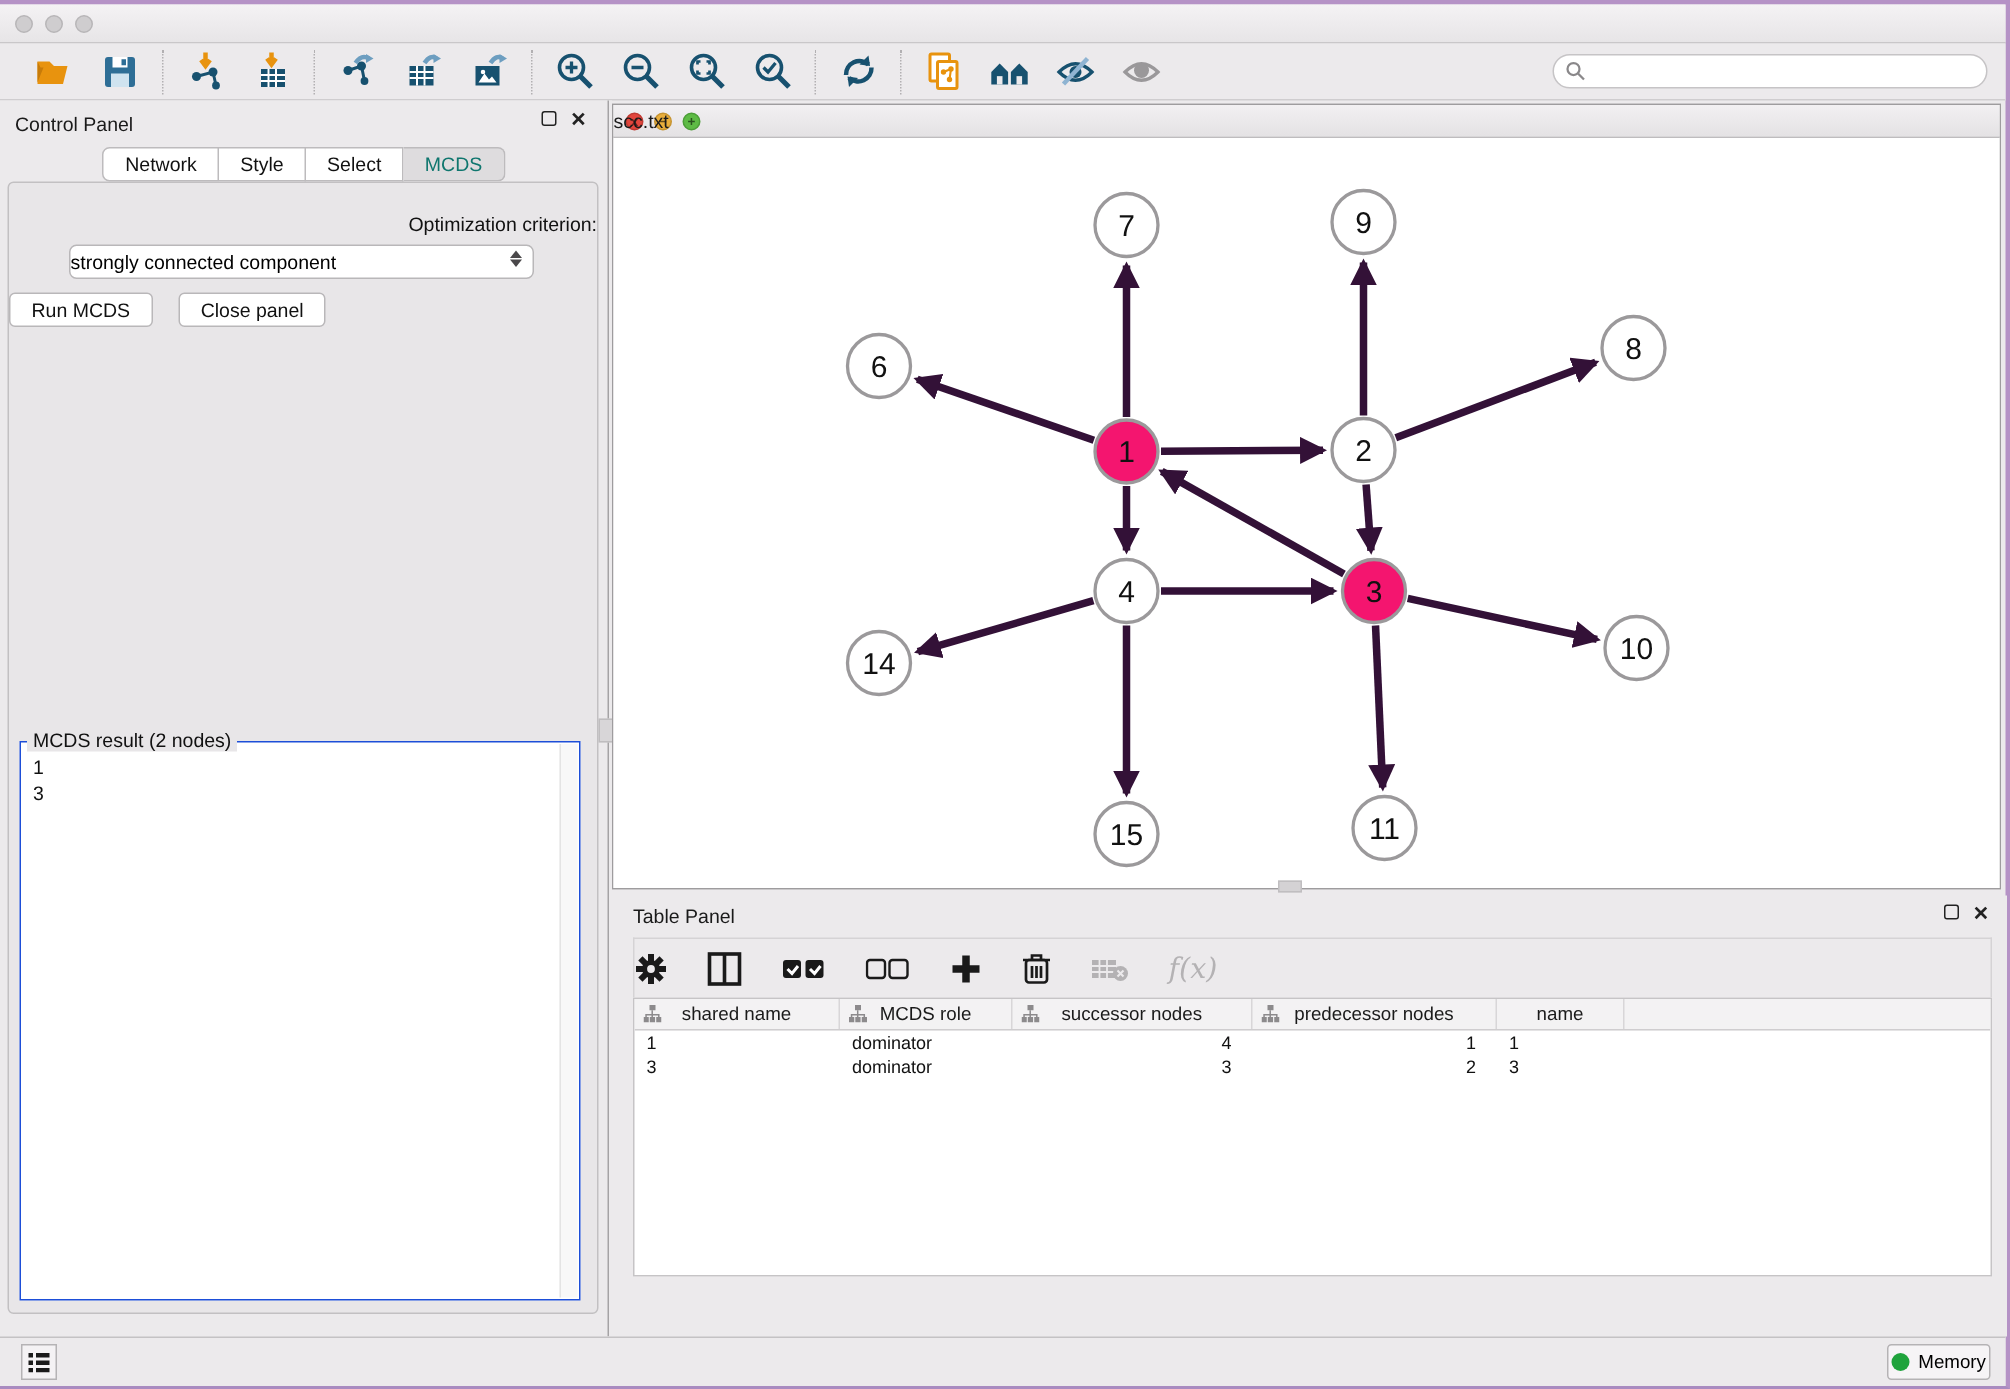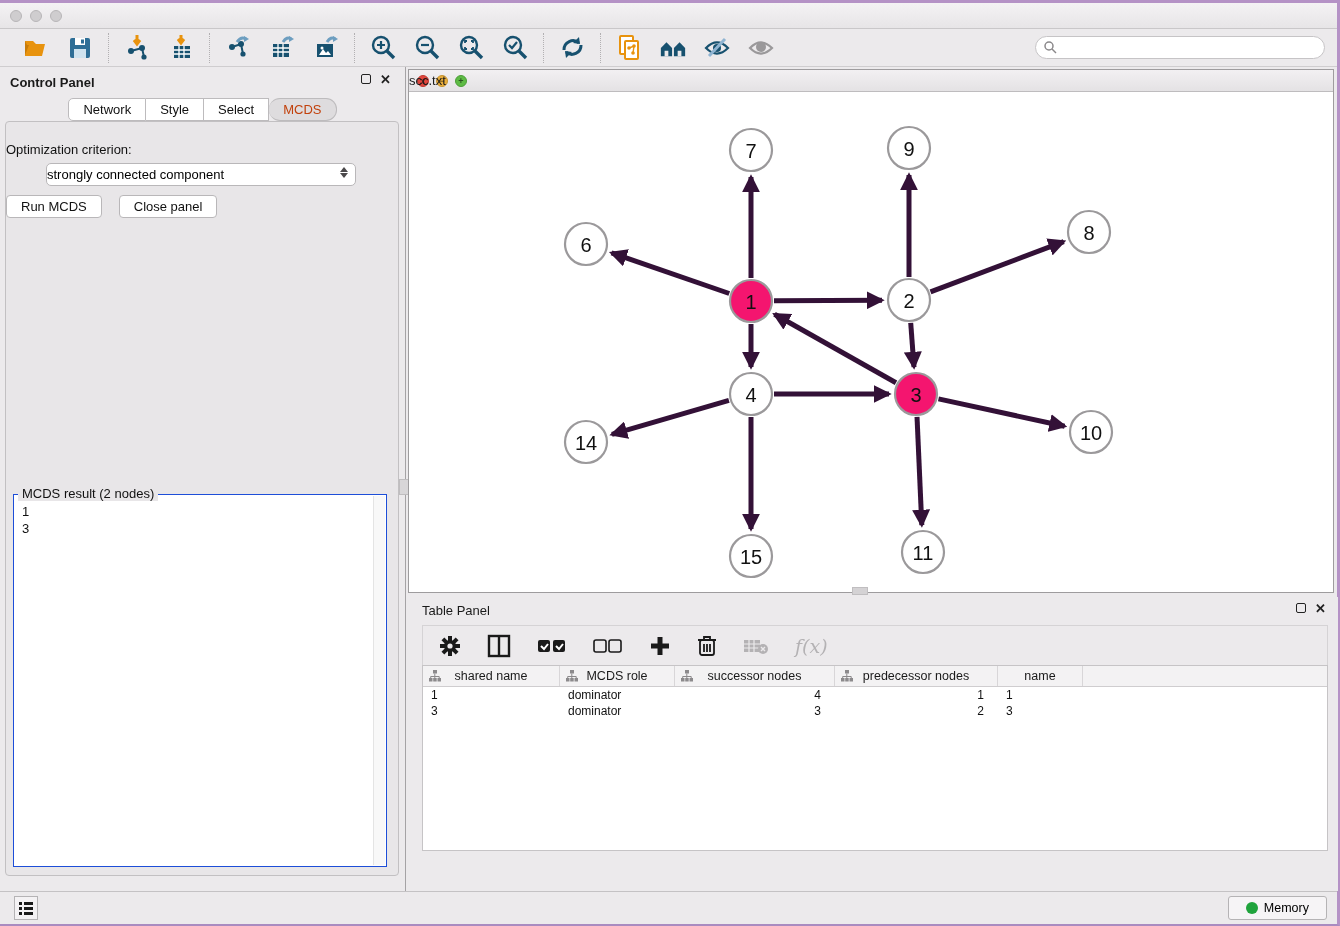--- a/index.html
+++ b/index.html
@@ -21,37 +21,37 @@
   .tbgroup { display:flex; align-items:center; gap:16px; padding:0 14px; }
   .tbsep { width:1px; height:30px; border-left:1px dotted #B2B0B2; }
   .tbicon { width:28px; height:28px; display:flex; align-items:center; justify-content:center; cursor:pointer; }
   .searchwrap { margin-left:auto; margin-right:12px; position:relative; }
   .searchwrap input { width:290px; height:23px; border:1px solid #C6C4C6; border-radius:12px;
     background:#FFFFFF; padding:0 8px 0 26px; font-size:12px; outline:none; }
   .searchglyph { position:absolute; left:8px; top:4px; }
 
   
   .cpanel { position:absolute; left:0; top:64px; width:405px; bottom:33px; background:#ECEAEC; }
-  .cp-head { position:absolute; left:10px; top:8px; font-size:13px; color:#1A1A1A;font-weight:bold; }
+  .cp-head { position:absolute; left:10px; top:8px; font-size:13px; color:#1A1A1A; }
   .winbtns { position:absolute; top:7px; display:flex; gap:9px; }
   .cp-winbtns { right:14px; }
   .wb { font-size:12px; color:#222; cursor:pointer; line-height:12px; }
   .wb-float { width:10px; height:10px; border:1.5px solid #222; border-radius:2px; }
   .wb-x { font-weight:bold; font-size:13px; }
 
   .cp-tabs { position:absolute; left:0; right:0; top:31px; display:flex; justify-content:center; }
   .tab { font-size:13px; padding:3px 14px; background:#FFFFFF; border:1px solid #BDBBBD; border-left:none;
     color:#111; cursor:pointer; }
   .tab:first-child { border-left:1px solid #BDBBBD; border-radius:5px 0 0 5px; }
   .tab:last-child { border-radius:0 5px 5px 0; }
-  .tab.disabled-active { background:#DEDCDE; color:#c2410c;border-radius:11px; }
+  .tab.disabled-active { background:#DEDCDE; color:#0f766e; }
 
   .cp-body { position:absolute; left:5px; top:54px; width:394px; bottom:15px;
     background:#E8E6E8; border:1px solid #C2C0C2; border-radius:4px; }
-  .opt-label { position:absolute; left:0; right:0; top:20px; text-align:left; font-size:13px; color:#111; }
+  .opt-label { position:absolute; left:0; right:0; top:20px; text-align:right; font-size:13px; color:#111; }
   .opt-select { position:absolute; left:40px; top:41px; width:310px; height:23px; background:#FFFFFF;
     border:1px solid #B9B7B9; border-radius:5px; font-size:13px; display:flex; align-items:center;
     cursor:pointer; }
   .stepper { position:absolute; right:7px; top:3px; display:flex; flex-direction:column; gap:1px; }
   .stepper .up { width:0; height:0; border-left:4px solid transparent; border-right:4px solid transparent; border-bottom:5px solid #4A484A; }
   .stepper .dn { width:0; height:0; border-left:4px solid transparent; border-right:4px solid transparent; border-top:5px solid #4A484A; }
   .cp-buttons { position:absolute; left:0; right:2px; top:73px; display:flex; justify-content:flex-start; gap:17px; }
   .btn { font-size:13px; background:#FFFFFF; border:1px solid #B9B7B9; border-radius:4px;
     padding:3px 14px; cursor:pointer; color:#111; }
 
@@ -82,21 +82,21 @@
 
   
   .hsplit-handle { position:absolute; left:852px; top:584px; width:16px; height:8px; background:#D4D2D4; border:1px solid #C0BEC0; z-index:5; }
 
   
   .tpanel { position:absolute; left:412px; top:594px; width:926px; height:294px; background:#ECEAEC; }
   .tp-head { position:absolute; left:10px; top:6px; font-size:13px; color:#1A1A1A; }
   .tp-winbtns { right:12px; top:6px; }
   .tp-toolbar { position:absolute; left:10px; right:10px; top:28px; height:40px;
     border:1px solid #D5D3D5; border-bottom:none; background:#ECEAEC;
-    display:flex; align-items:center; gap:26px; padding-left:16px; }
+    display:flex; align-items:center; gap:26px; }
   .tpicon { display:flex; align-items:center; justify-content:center; cursor:pointer; }
   .fx { font-family:"DejaVu Serif", serif; font-style:italic; font-size:19px; color:#B4B2B4; }
   .tp-table { position:absolute; left:10px; right:10px; top:68px; bottom:40px; background:#FFFFFF; border:1px solid #C6C4C6; overflow:hidden; }
   .thead { display:flex; height:21px; background:#F3F2F3; border-bottom:1px solid #CFCDCF; }
   .th { display:flex; align-items:center; justify-content:center; gap:6px; font-size:12.5px; color:#1A1A1A;
     border-right:1px solid #D8D6D8; position:relative; }
   .th .hicon { position:absolute; left:6px; top:4px; }
   .trow { display:flex; height:16px; font-size:12px; color:#111; }
   .td { padding:0 8px; display:flex; align-items:center; }
   .td.right { justify-content:flex-end; padding-right:14px; }
@@ -104,21 +104,21 @@
   .btab { font-size:13px; font-weight:bold; padding:4px 16px; background:#FFFFFF; border:1px solid #BDBBBD; border-left:none; color:#111; cursor:pointer; }
   .btab:first-child { border-left:1px solid #BDBBBD; border-radius:5px 0 0 5px; }
   .btab:last-child { border-radius:0 5px 5px 0; }
   .btab.disabled-active { background:#DCDADC; color:#BDBBBD; }
 
   
   .statusbar { position:absolute; left:0; bottom:0; width:100%; height:33px; background:#ECEAEC; border-top:1px solid #C4C2C4; }
   .listbtn { position:absolute; left:14px; top:4px; width:24px; height:24px; background:#F4F2F4;
     border:1px solid #B5B3B5; display:flex; align-items:center; justify-content:center; cursor:pointer; }
   .membtn { position:absolute; right:10px; top:4px; height:24px; background:#F6F4F6; border:1px solid #B5B3B5;
-    border-radius:3px; display:flex; align-items:center; gap:6px; padding:0 17px; font-size:12.5px; cursor:pointer; }
+    border-radius:3px; display:flex; align-items:center; gap:6px; padding:0 2px; font-size:12.5px; cursor:pointer; }
   .memdot { width:12px; height:12px; border-radius:50%; background:#1FA33C; }
 </style>
 </head>
 <body>
 
 <div id="app">
 
   <div class="titlebar">
     <div class="traffic">
       <div class="tl"></div>

